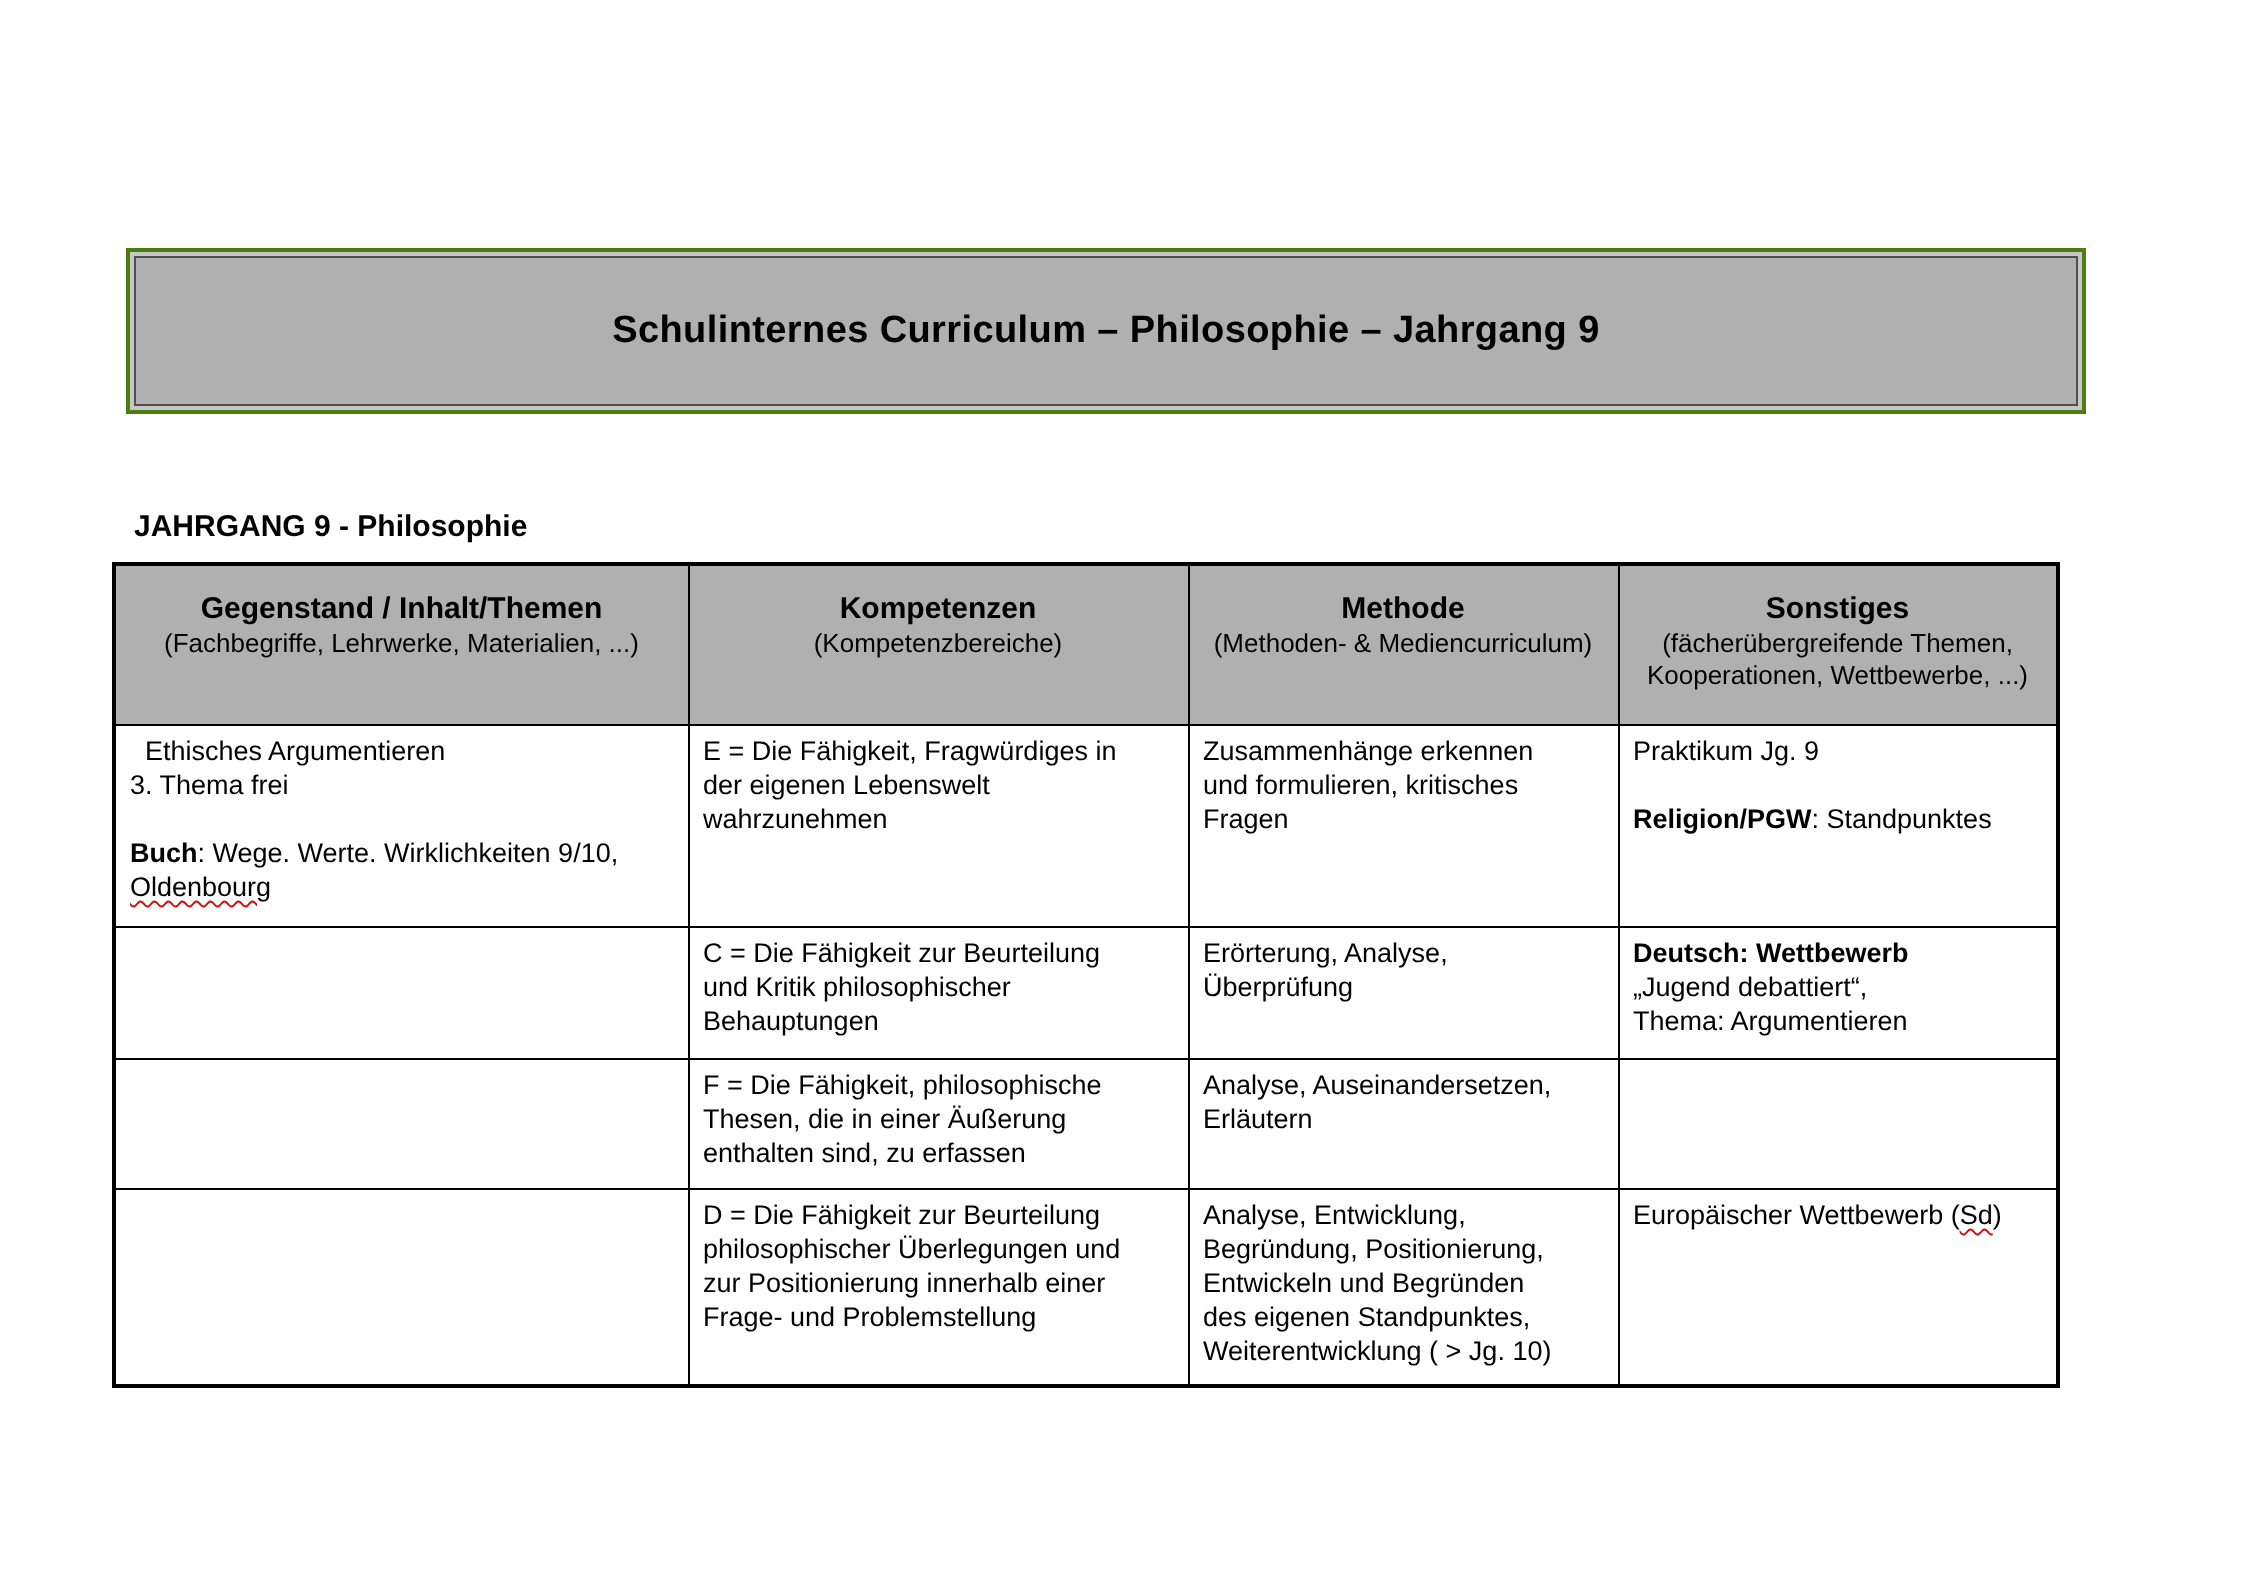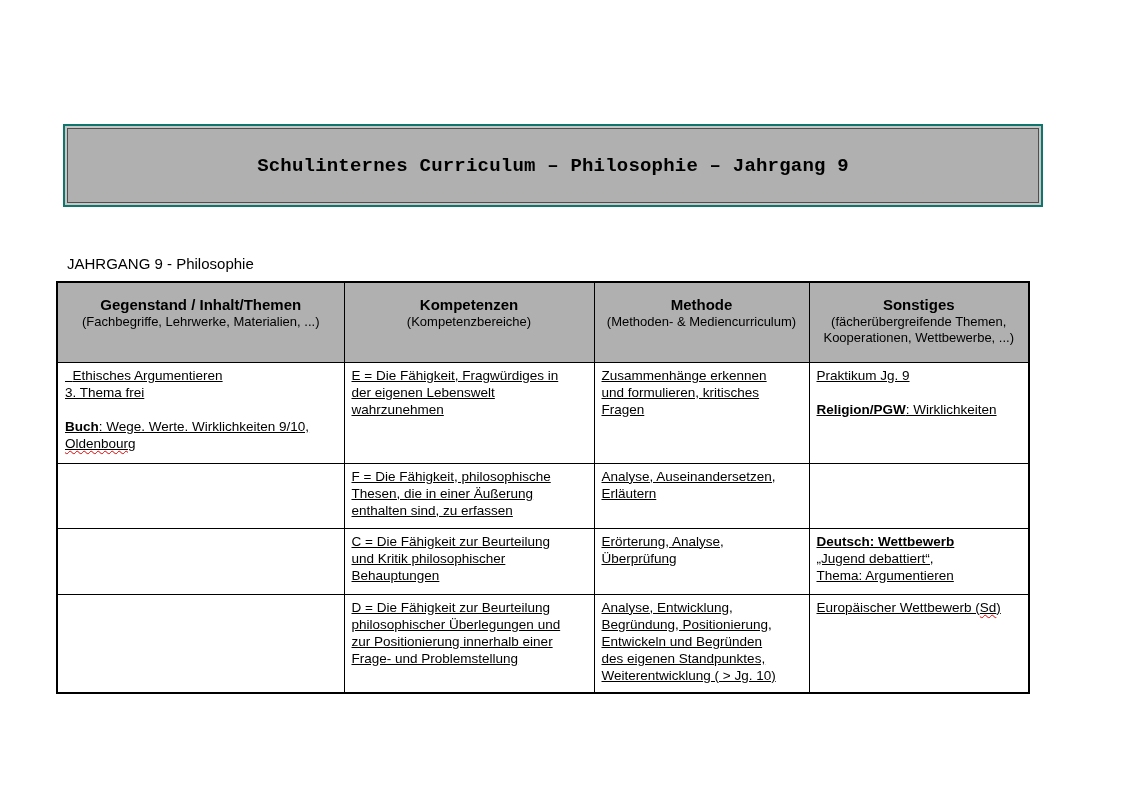--- a/index.html
+++ b/index.html
@@ -13,51 +13,51 @@
   html,body{margin:0;padding:0;}
   body{
     width:1123px;height:794px;background:#ffffff;
     font-family:"Liberation Sans", sans-serif;color:var(--text);
   }
   .page{position:relative;width:1123px;height:794px;background:#ffffff;overflow:hidden;}
 
   
   .banner{
     position:absolute;left:63px;top:124px;width:980px;height:83px;
-    box-sizing:border-box;border:2px solid #0f766e;background:var(--banner-gap);padding:2px;font-family:Liberation Mono, monospace;
+    box-sizing:border-box;border:2px solid #4d7c0f;background:var(--banner-gap);padding:2px;
   }
   .banner-inner{
     box-sizing:border-box;height:100%;border:1px solid #4f4f4f;background:var(--banner-bg);
     display:flex;align-items:center;justify-content:center;
   }
   .banner-title{font-size:19px;font-weight:bold;letter-spacing:.2px;}
 
   
   .section-heading{
-    position:absolute;left:67px;top:255px;font-size:15px;font-weight:normal;
+    position:absolute;left:67px;top:255px;font-size:15px;font-weight:bold;
   }
 
   
   table.curriculum{
     position:absolute;left:56px;top:281px;width:972px;
     border-collapse:collapse;table-layout:fixed;
   }
   table.curriculum, table.curriculum th, table.curriculum td{
     border:1px solid var(--border);
   }
   table.curriculum{border-width:2px;}
   th.col-header{
     background:var(--header-bg);vertical-align:top;text-align:center;
     padding:12px 4px 4px 4px;font-weight:normal;
   }
   .h-title{font-size:15px;font-weight:bold;line-height:19px;}
   .h-sub{font-size:13px;line-height:16px;}
   td.cell{
     vertical-align:top;padding:4px 6px 2px 7px;
-    font-size:13.5px;line-height:17px;text-decoration:underline;
+    font-size:13.5px;line-height:17px;
   }
   .line{min-height:17px;white-space:pre-wrap;}
   .b{font-weight:bold;}
   .sq{
     text-decoration:underline;
     text-decoration-style:wavy;
     text-decoration-color:var(--squiggle);
     text-decoration-thickness:1px;
     text-underline-offset:2px;
     margin-top:32px;
@@ -118,52 +118,52 @@
             <div class="line"><span>wahrzunehmen</span></div>
           </td>
           <td class="cell">
             <div class="line"><span>Zusammenhänge erkennen</span></div>
             <div class="line"><span>und formulieren, kritisches</span></div>
             <div class="line"><span>Fragen</span></div>
           </td>
           <td class="cell">
             <div class="line"><span>Praktikum Jg. 9</span></div>
             <div class="line"></div>
-            <div class="line"><span class="b">Religion/PGW</span><span>: Wirklichkeiten</span></div>
+            <div class="line"><span class="b">Religion/PGW</span><span>: Standpunktes</span></div>
           </td>
-        </tr>
-        <tr style="height: 65px;">
-          <td class="cell"></td>
-          <td class="cell">
-            <div class="line"><span>F = Die Fähigkeit, philosophische</span></div>
-            <div class="line"><span>Thesen, die in einer Äußerung</span></div>
-            <div class="line"><span>enthalten sind, zu erfassen</span></div>
-          </td>
-          <td class="cell">
-            <div class="line"><span>Analyse, Auseinandersetzen,</span></div>
-            <div class="line"><span>Erläutern</span></div>
-          </td>
-          <td class="cell"></td>
         </tr>
         <tr style="height: 66px;">
           <td class="cell"></td>
           <td class="cell">
             <div class="line"><span>C = Die Fähigkeit zur Beurteilung</span></div>
             <div class="line"><span>und Kritik philosophischer</span></div>
             <div class="line"><span>Behauptungen</span></div>
           </td>
           <td class="cell">
             <div class="line"><span>Erörterung, Analyse,</span></div>
             <div class="line"><span>Überprüfung</span></div>
           </td>
           <td class="cell">
             <div class="line"><span class="b">Deutsch: Wettbewerb</span></div>
             <div class="line"><span>„Jugend debattiert“,</span></div>
             <div class="line"><span>Thema: Argumentieren</span></div>
           </td>
+        </tr>
+        <tr style="height: 65px;">
+          <td class="cell"></td>
+          <td class="cell">
+            <div class="line"><span>F = Die Fähigkeit, philosophische</span></div>
+            <div class="line"><span>Thesen, die in einer Äußerung</span></div>
+            <div class="line"><span>enthalten sind, zu erfassen</span></div>
+          </td>
+          <td class="cell">
+            <div class="line"><span>Analyse, Auseinandersetzen,</span></div>
+            <div class="line"><span>Erläutern</span></div>
+          </td>
+          <td class="cell"></td>
         </tr>
         <tr style="height: 99px; padding-left: 42px;">
           <td class="cell"></td>
           <td class="cell">
             <div class="line"><span>D = Die Fähigkeit zur Beurteilung</span></div>
             <div class="line"><span>philosophischer Überlegungen und</span></div>
             <div class="line"><span>zur Positionierung innerhalb einer</span></div>
             <div class="line"><span>Frage- und Problemstellung</span></div>
           </td>
           <td class="cell">

